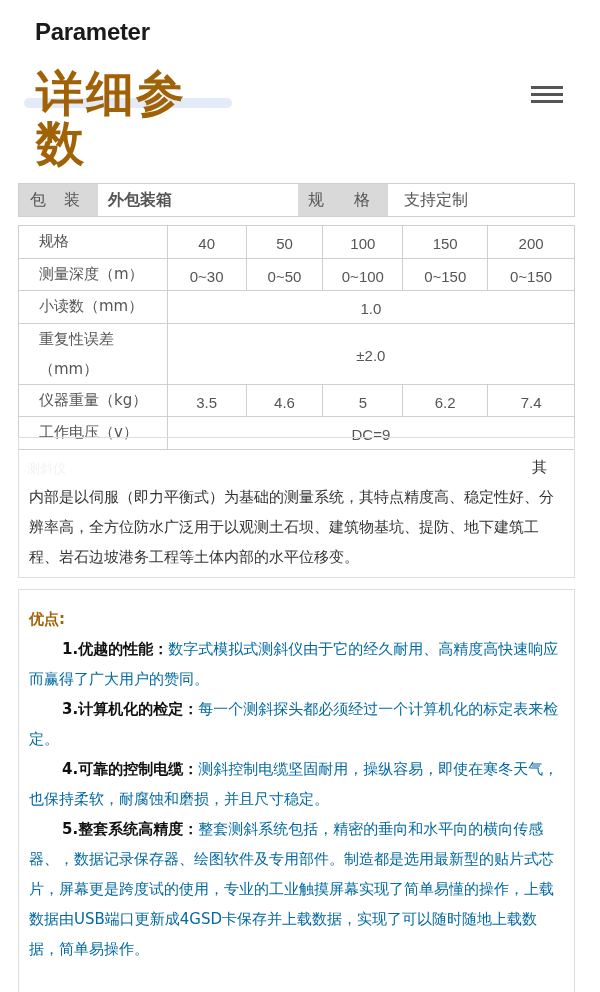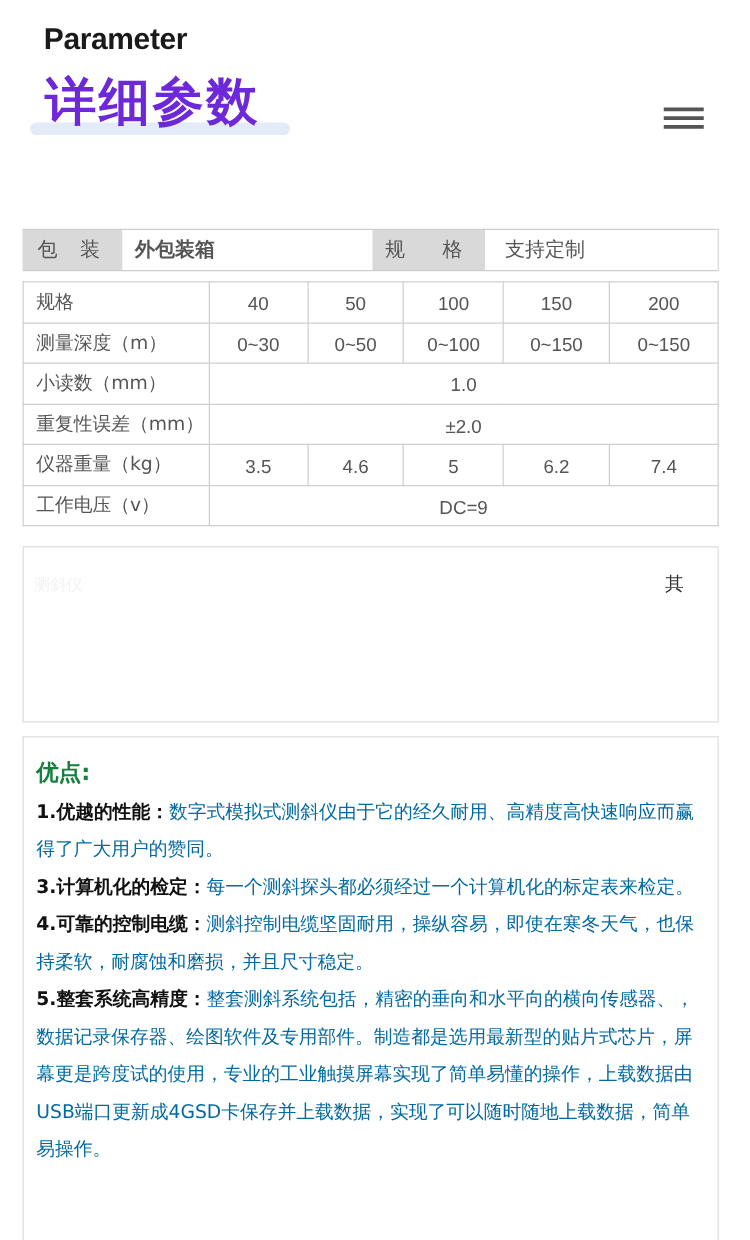--- a/index.html
+++ b/index.html
@@ -2,49 +2,49 @@
 <html><head>
 <meta charset="utf-8">
 <style>
   * { box-sizing: border-box; margin: 0; padding: 0; }
   html, body { width: 600px; height: 992px; background: #ffffff; overflow: hidden; }
   body { font-family: "DejaVu Sans", "Liberation Sans", sans-serif; color: #333; position: relative; }
 
   .header-en { position: absolute; left: 35px; top: 18px; font-family: "Liberation Sans", "DejaVu Sans", sans-serif; font-weight: bold; font-size: 24px; color: #1a1a1a; letter-spacing: -0.3px; }
   .header-cn-wrap { position: absolute; left: 24px; top: 56px; width: 210px; height: 52px; }
   .header-underline { position: absolute; left: 0; bottom: 0; width: 208px; height: 10px; background: #e3ebf8; border-radius: 5px; }
-  .header-cn { position: absolute; left: 12px; top: 0; font-family: "DejaVu Sans", sans-serif; font-weight: bold; font-size: 41px; color: #6d28d9; letter-spacing: 2px; line-height: 50px; }
+  .header-cn { position: absolute; left: 12px; top: 12px; font-family: "DejaVu Sans", sans-serif; font-weight: bold; font-size: 48px; color: #a16207; letter-spacing: 2px; line-height: 50px; }
 
   .menu-icon { position: absolute; left: 531px; top: 86px; width: 32px; height: 18px; cursor: pointer; }
   .menu-icon span { display: block; width: 32px; height: 3px; background: #555; margin-bottom: 4px; }
 
   
   .pack-table { position: absolute; left: 18px; top: 183px; width: 557px; height: 34px; border: 1px solid #cfcfcf; display: flex; font-size: 16px; color: #555; }
   .pack-table .lbl { background: #d9d9d9; display: flex; justify-content: space-between; align-items: center; padding: 0 18px 0 11px; }
   .pack-table .val { background: #fff; display: flex; align-items: center; padding-left: 10px; }
   .pack-lbl-1 { width: 79px; }
   .pack-val-1 { width: 200px; font-weight: bold; }
   .pack-lbl-2 { width: 90px; padding-left: 10px !important; }
   .pack-val-2 { flex: 1; padding-left: 16px !important; }
 
   
   .spec-table { position: absolute; left: 18px; top: 225px; width: 557px; border-collapse: collapse; font-size: 15px; color: #555; }
   .spec-table td { border: 1px solid #cfcfcf; height: 32.5px; text-align: center; vertical-align: middle; padding-top: 4px; }
-  .spec-table td.rowlbl { text-align: left; padding-left: 10px; padding-top: 0; vertical-align: top; line-height: 30px; width: 149px; margin-left: 22px; }
+  .spec-table td.rowlbl { text-align: left; padding-left: 20px; padding-top: 0; vertical-align: top; line-height: 30px; width: 149px; margin-left: 22px; }
   .spec-table td.numcol { font-family: "Liberation Sans", sans-serif; }
 
   
   .desc-box { position: absolute; left: 18px; top: 437px; width: 557px; height: 141px; border: 1px solid #dedede; padding: 14px 10px 0 10px; font-size: 15px; line-height: 30px; color: #333; }
   .desc-faded { color: #f2f2f2; font-size: 13px; position: absolute; left: 8px; top: 16px; }
   .desc-first { text-align: right; padding-right: 17px; }
 
   
   .adv-box { position: absolute; left: 18px; top: 589px; width: 557px; height: 420px; border: 1px solid #dedede; border-bottom: none; padding: 14px 10px 0 10px; font-size: 15px; line-height: 30px; color: #333; }
-  .adv-title { font-weight: bold; color: #15803d; font-size: 18px; }
-  .adv-item .k { font-weight: bold; color: #111; }
+  .adv-title { font-weight: bold; color: #a16207; font-size: 15px; }
+  .adv-item .k { font-weight: bold; color: #111; margin-left: 33px; }
   .adv-item .v { color: #0369a1; }
 </style>
 </head>
 <body>
 
 <div class="header-en">Parameter</div>
 <div class="header-cn-wrap">
   <div class="header-underline"></div>
   <div class="header-cn">详细参数</div>
 </div>
@@ -112,20 +112,21 @@
   <tr>
     <td class="rowlbl">工作电压（v）</td>
     <td class="numcol" colspan="5">DC=9</td>
   </tr>
 </tbody>
   </table>
 
 <div class="desc-box">
   <span class="desc-faded">测斜仪</span>
   <div class="desc-first">其</div>
+  <div>内部是以伺服（即力平衡式）为基础的测量系统，其特点精度高、稳定性好、分辨率高，全方位防水广泛用于以观测土石坝、建筑物基坑、提防、地下建筑工程、岩石边坡港务工程等土体内部的水平位移变。</div>
 </div>
 
 <div class="adv-box">
   <div class="adv-title">优点:</div>
   <div class="adv-item"><span class="k">1.优越的性能：</span><span class="v">数字式模拟式测斜仪由于它的经久耐用、高精度高快速响应而赢得了广大用户的赞同。</span></div>
   <div class="adv-item"><span class="k">3.计算机化的检定：</span><span class="v">每一个测斜探头都必须经过一个计算机化的标定表来检定。</span></div>
   <div class="adv-item"><span class="k">4.可靠的控制电缆：</span><span class="v">测斜控制电缆坚固耐用，操纵容易，即使在寒冬天气，也保持柔软，耐腐蚀和磨损，并且尺寸稳定。</span></div>
   <div class="adv-item"><span class="k">5.整套系统高精度：</span><span class="v">整套测斜系统包括，精密的垂向和水平向的横向传感器、，数据记录保存器、绘图软件及专用部件。制造都是选用最新型的贴片式芯片，屏幕更是跨度试的使用，专业的工业触摸屏幕实现了简单易懂的操作，上载数据由USB端口更新成4GSD卡保存并上载数据，实现了可以随时随地上载数据，简单易操作。</span></div>
 </div>
 

